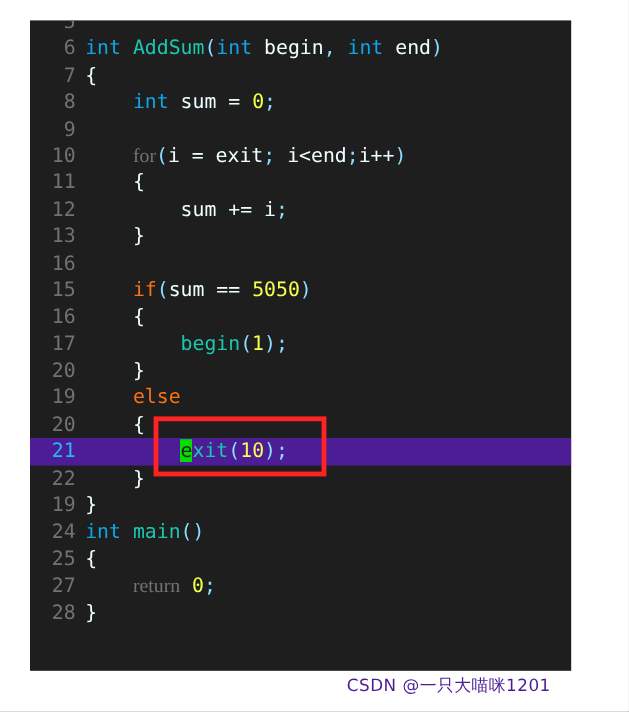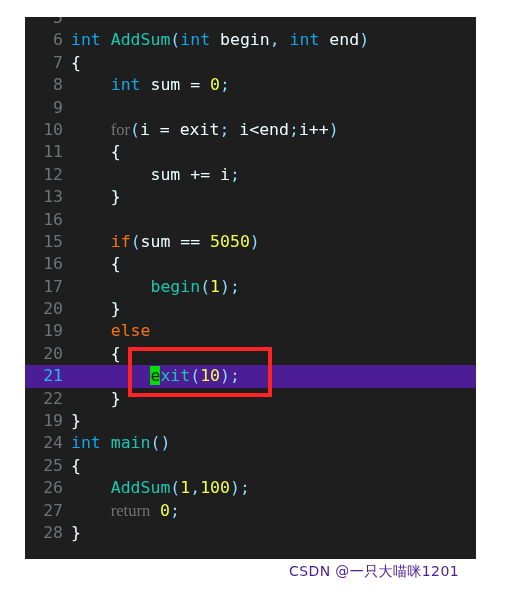--- a/index.html
+++ b/index.html
@@ -129,21 +129,20 @@
       <div class="line"><span class="gutter">16</span><span class="code"><span class="t-brace">    {</span></span></div>
       <div class="line"><span class="gutter">17</span><span class="code"><span class="t-plain">        </span><span class="t-fn">begin</span><span class="t-punct">(</span><span class="t-num">1</span><span class="t-punct">)</span><span class="t-punct">;</span></span></div>
       <div class="line"><span class="gutter">20</span><span class="code"><span class="t-brace">    }</span></span></div>
       <div class="line"><span class="gutter">19</span><span class="code"><span class="t-plain">    </span><span class="t-kw2">else</span></span></div>
       <div class="line"><span class="gutter">20</span><span class="code"><span class="t-brace">    {</span></span></div>
       <div class="line active"><span class="gutter">21</span><span class="code"><span class="t-plain">        </span><span class="t-fn cursor">e</span><span class="t-fn">xit</span><span class="t-punct">(</span><span class="t-num">10</span><span class="t-punct">)</span><span class="t-punct">;</span></span></div>
       <div class="line"><span class="gutter">22</span><span class="code"><span class="t-brace">    }</span></span></div>
       <div class="line"><span class="gutter">19</span><span class="code"><span class="t-brace">}</span></span></div>
       <div class="line"><span class="gutter">24</span><span class="code"><span class="t-type">int</span><span class="t-plain"> </span><span class="t-fn">main</span><span class="t-punct">(</span><span class="t-punct">)</span></span></div>
       <div class="line"><span class="gutter">25</span><span class="code"><span class="t-brace">{</span></span></div>
-      <div class="line"><span class="gutter">26</span><span class="code"><span class="t-plain">    </span><span class="t-fn">AddSum</span><span class="t-punct">(</span><span class="t-num">1</span><span class="t-punct">,</span><span class="t-num">100</span><span class="t-punct">)</span><span class="t-punct">;</span></span></div>
       <div class="line"><span class="gutter">27</span><span class="code"><span class="t-plain">    </span><span class="t-kw">return</span><span class="t-plain"> </span><span class="t-num">0</span><span class="t-punct">;</span></span></div>
       <div class="line"><span class="gutter">28</span><span class="code"><span class="t-brace">}</span></span></div>
     </div>
 </div>
 
 <div id="annotation-box"></div>
 
 <div id="watermark">CSDN @一只大喵咪1201</div>
 
 </body></html>

